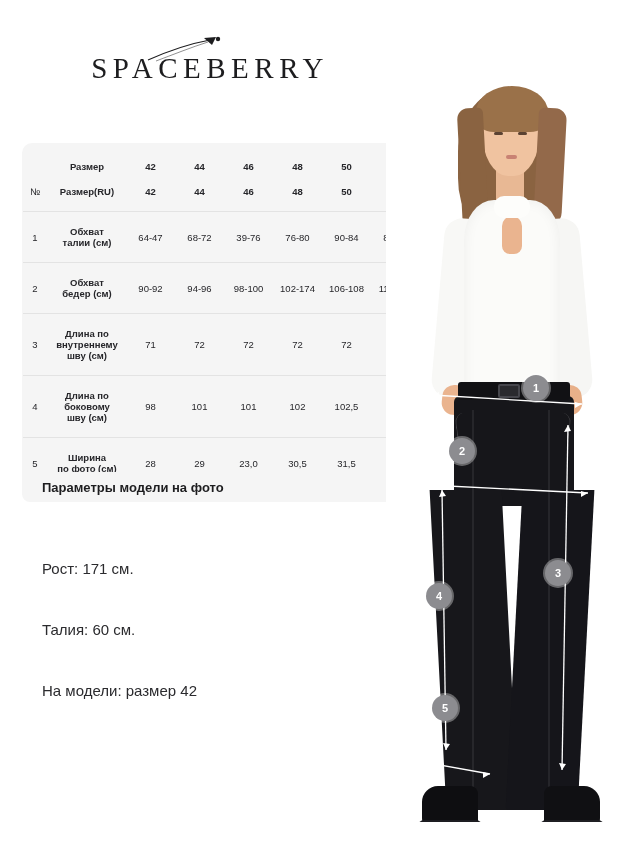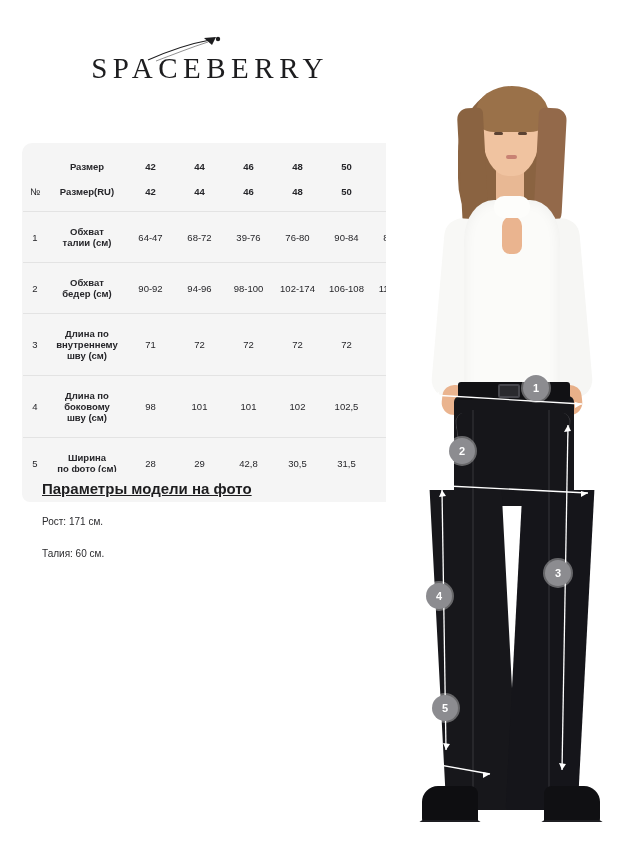--- a/index.html
+++ b/index.html
@@ -97,34 +97,34 @@
     position: absolute;
     left: 22px; top: 472px;
     width: 398px;
     height: 30px;
     background: #f5f5f5;
     border-radius: 8px;
   }
   .params-title {
     position: absolute;
     left: 20px; top: 8px;
-    font-size: 15px;
+    font-size: 13px;
     font-weight: bold;
     color: #1d1d1f;
-    text-decoration: underline;
   }
   .params-list {
     position: absolute;
     left: 42px; top: 516px;
     width: 340px;
   }
   .params-list div {
-    font-size: 10px;
+    font-size: 15px;
     color: #2b2b2e;
     margin-bottom: 20.5px;
+    margin-top: 44px;
   }
 
   
   .photo {
     position: absolute;
     left: 386px; top: 60px;
     width: 250px; height: 762px;
     overflow: hidden;
   }
   
@@ -460,35 +460,36 @@
           </tr>
 
         <tr>
           <td class="rownum">5</td>
           <td class="rowlabel">
             <span>Ширина</span><br>
             <span>по фото (см)</span>
           </td>
           <td class="val">28</td>
           <td class="val">29</td>
-          <td class="val">42,8</td>
+          <td class="val">23,0</td>
           <td class="val">30,5</td>
           <td class="val">31,5</td>
           <td class="val">31,5</td>
         </tr>
       </tbody>
     </table>
   </div>
 
   <div class="params-card">
     <div class="params-title">Параметры модели на фото</div>
   </div>
   <div class="params-list">
     <div>Рост: 171 см.</div>
     <div>Талия: 60 см.</div>
+    <div>На модели: размер 42</div>
   </div>
 
   <div class="photo">
     <div class="bg-plain"></div>
 
     <div class="hair-back"></div>
     <div class="neck"></div>
     <div class="face"></div>
     <div class="hair-front"></div>
     <div class="hair-strand-l"></div>

